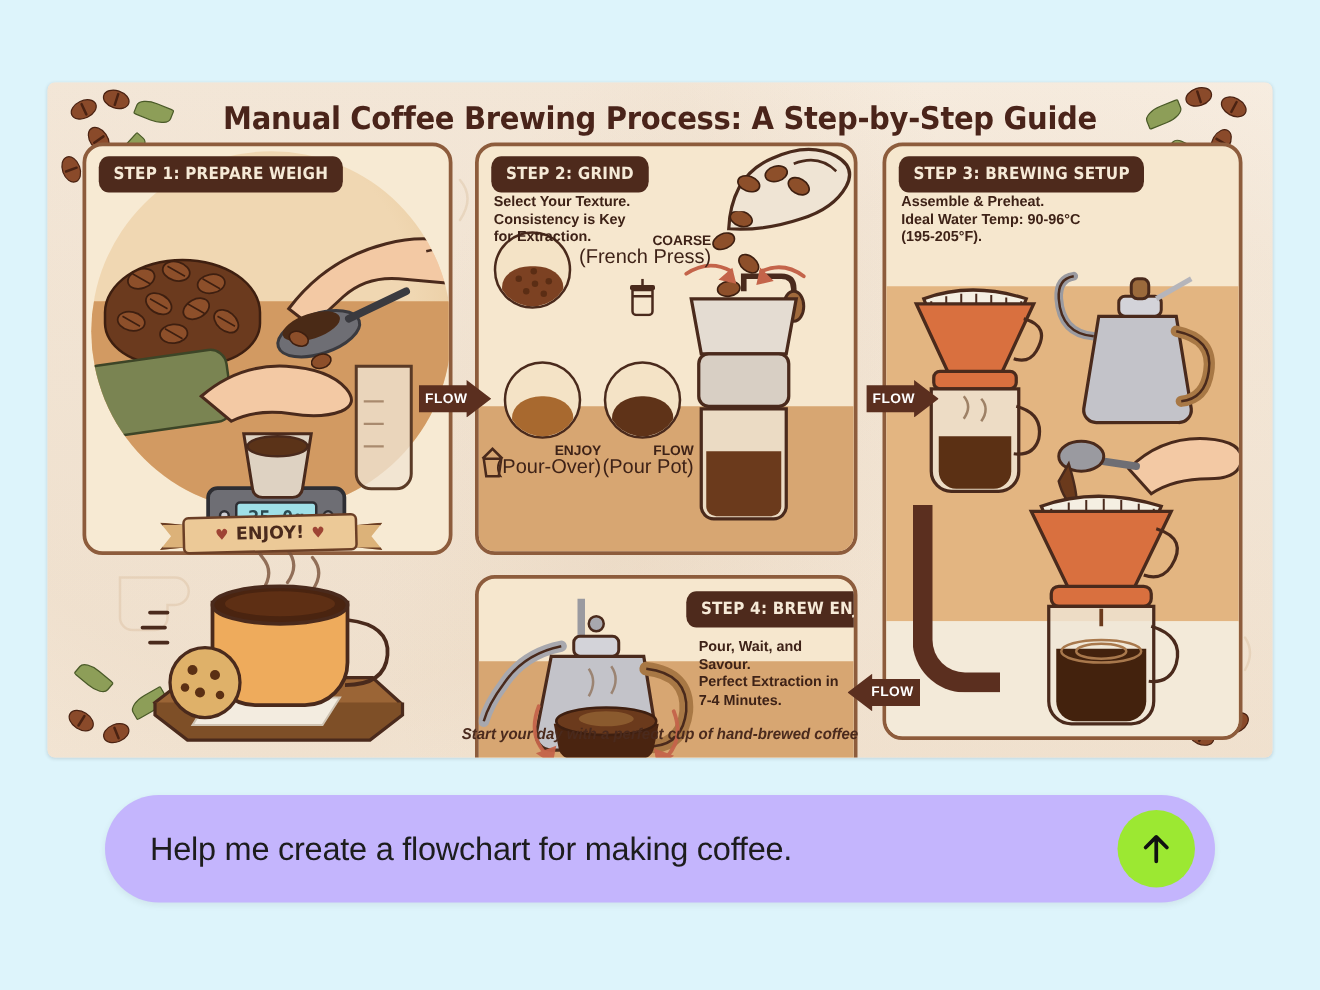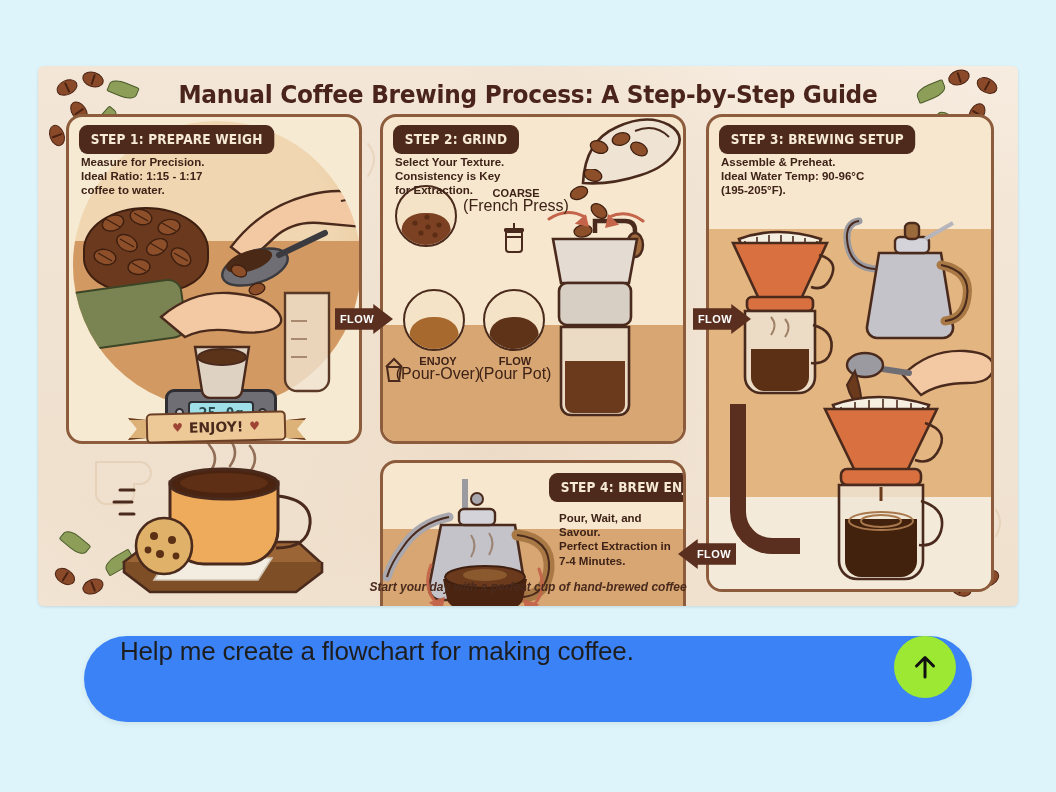--- a/index.html
+++ b/index.html
@@ -145,23 +145,23 @@
     background: #8d9e58;
     border: 1.6px solid #4a5a28;
     border-radius: 50% 8% 50% 8%;
   }
 
   
   #chatbar {
     position: absolute;
     left: 84px; top: 636px;
     width: 888px; height: 86px;
-    background: #3b82f6;
+    background: #c4b5fd;
     border-radius: 43px;
-    display: flex; align-items: flex-start;
+    display: flex; align-items: center;
     box-shadow: 0 2px 6px rgba(0,0,0,.07);
   }
   #chat-text {
     flex: 1;
     padding-left: 36px;
     font-size: 26px;
     color: #1d1d1d;
     letter-spacing: -.2px;
     white-space: nowrap; overflow: hidden;
   }
@@ -183,21 +183,21 @@
     overflow: hidden;
   }
   .grind .mound {
     position: absolute; left: 50%; bottom: -4px;
     width: 84%; height: 62%;
     transform: translateX(-50%);
     border-radius: 48% 48% 12% 12%;
   }
   .grind-label {
     position: absolute;
-    text-align: center;
+    text-align: right;
     font-size: 11px; font-weight: bold; color: #3e2217;
     line-height: 12.5px;
   }
   .grind-label .sub { font-weight: normal; font-size: 16px; }
 
   .banner-enjoy {
     position: absolute;
     left: 108px; top: 346px;
     width: 140px; height: 30px;
     background: #ecc997;
@@ -316,23 +316,20 @@
       <div class="circle" style="left:7px;top:16px;width:9px;height:9px;background:#cfcfd4;border:2px solid #2e2e33"></div>
       <div class="circle" style="right:7px;top:16px;width:9px;height:9px;background:#cfcfd4;border:2px solid #2e2e33"></div>
     </div>
 
     <svg width="70" height="58" style="position:absolute;left:118px;top:224px;z-index:5">
       <path d="M8 6 h54 l-7 44 a8 8 0 0 1 -8 7 h-24 a8 8 0 0 1 -8 -7z" fill="#ded2c2" stroke="#4a2a1c" stroke-width="2.4"></path>
       <ellipse cx="35" cy="16" rx="24" ry="8" fill="#5b3318" stroke="#4a2a1c" stroke-width="2"></ellipse>
     </svg>
 
     <div class="step-tag" style="left:10px;top:8px">STEP 1: PREPARE WEIGH</div>
-    <div class="step-body" style="left:12px;top:38px">Measure for Precision.
-Ideal Ratio: 1:15 - 1:17
-coffee to water.</div>
   </div>
 
   <div class="panel" id="panel2">
     <div style="position:absolute;left:0;right:0;top:208px;bottom:0;background:#d7a672"></div>
 
     <svg width="150" height="100" style="position:absolute;right:-6px;top:-4px">
       <path d="M44 70 q2 -42 34 -56 q30 -14 52 -2 q16 9 8 24 q-10 18 -36 26 q-30 10 -58 8z" fill="#efe4d4" stroke="#4a2a1c" stroke-width="2.6"></path>
       <path d="M96 18 q20 -8 34 6" fill="none" stroke="#4a2a1c" stroke-width="2"></path>
       <g fill="#8d4f2a" stroke="#3e1f10" stroke-width="1.3">
         <ellipse cx="60" cy="34" rx="9" ry="6" transform="rotate(20 60 34)"></ellipse>

